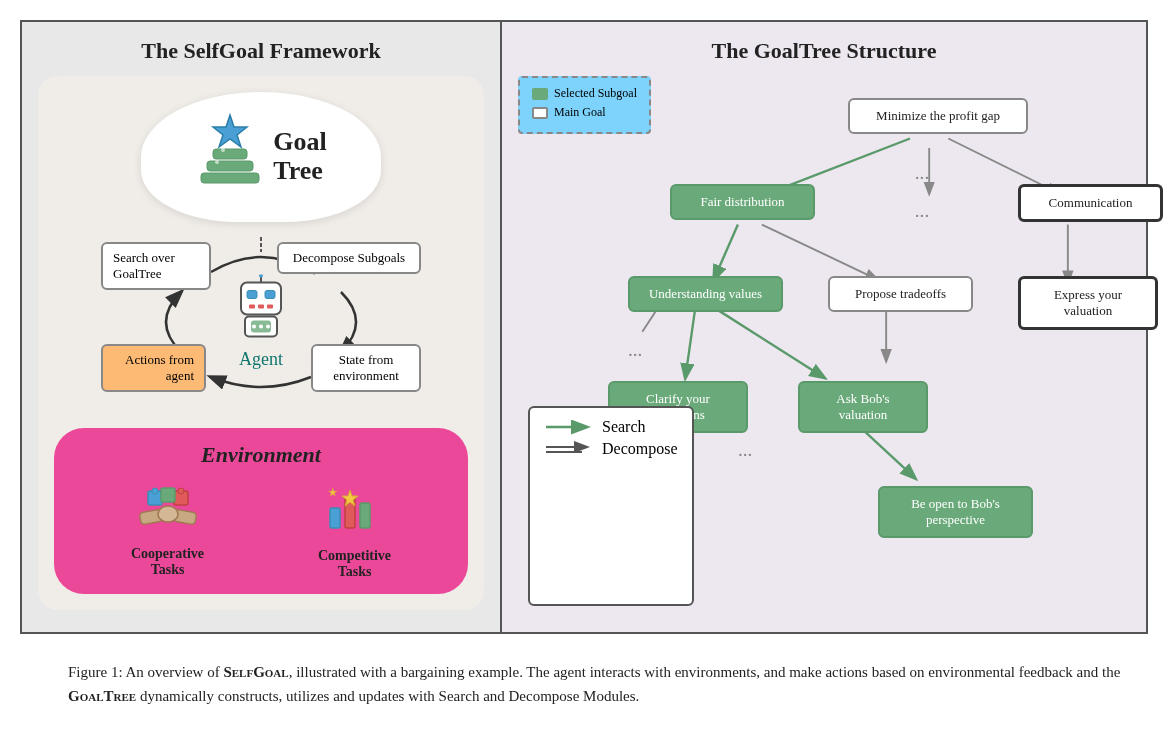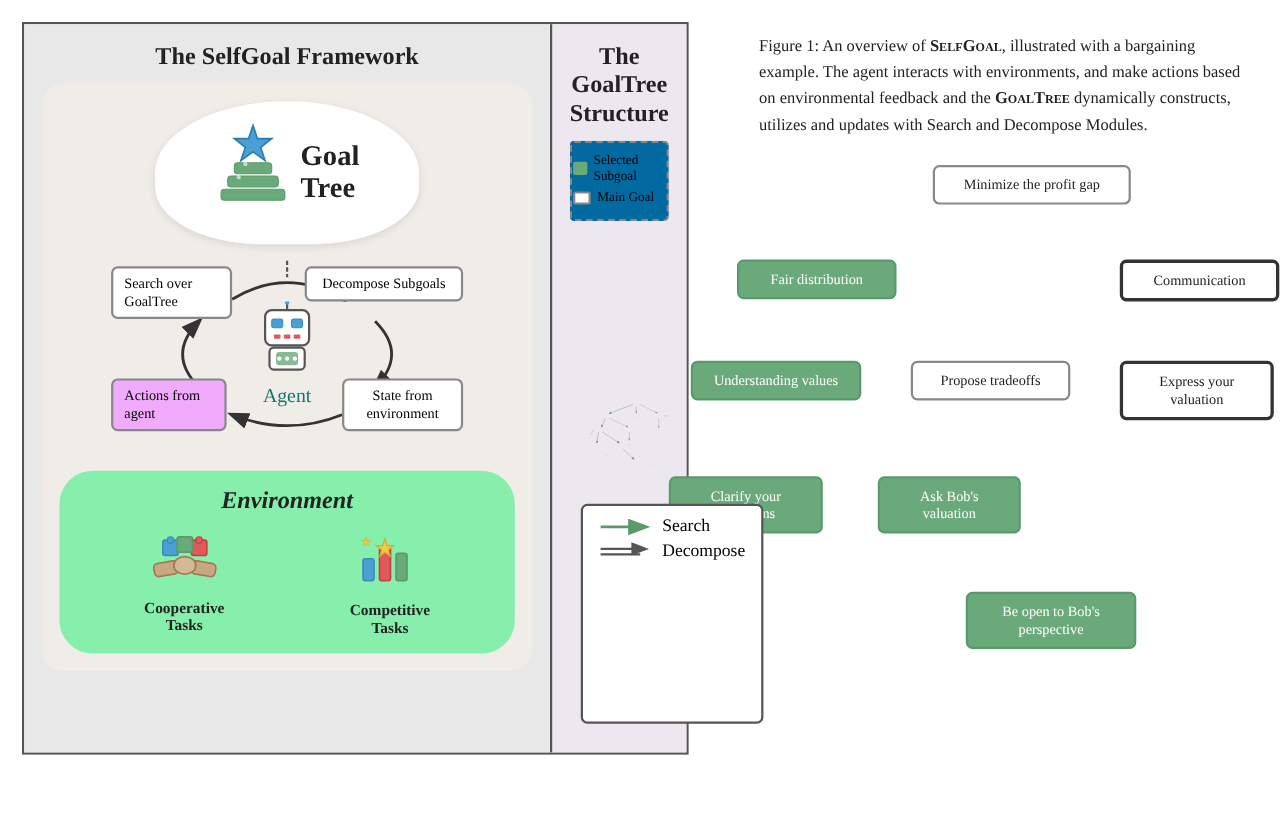--- a/index.html
+++ b/index.html
@@ -6,21 +6,21 @@
     body {
       font-family: Georgia, 'Times New Roman', serif;
       background: #fff;
       width: 1168px;
       min-height: 756px;
       padding: 20px;
     }
 
     .main-container {
       display: flex;
-      flex-direction: row;
+      flex-direction: column;
       gap: 16px;
     }
 
     .diagrams-row {
       display: flex;
       gap: 0;
       border: 2px solid #555;
       background: #f5f5f5;
     }
 
@@ -112,26 +112,26 @@
       padding: 6px 10px;
       font-size: 13px;
       text-align: center;
       width: 144px;
     }
 
     .box-actions {
       position: absolute;
       bottom: 20px;
       left: 0px;
-      background: #f0abfc;
+      background: #fdba74;
       border: 2px solid #888;
       border-radius: 6px;
       padding: 6px 10px;
       font-size: 13px;
-      text-align: left;
+      text-align: right;
       width: 105px;
     }
 
     .box-state {
       position: absolute;
       bottom: 20px;
       right: 0px;
       background: white;
       border: 2px solid #888;
       border-radius: 6px;
@@ -159,21 +159,21 @@
     
     .cycle-svg {
       position: absolute;
       top: 0; left: 0;
       width: 100%; height: 100%;
       pointer-events: none;
     }
 
     
     .environment-section {
-      background: #86efac;
+      background: #ec4899;
       border-radius: 30px;
       padding: 14px 20px;
       margin-top: 16px;
       text-align: center;
     }
 
     .env-label {
       font-size: 22px;
       font-weight: bold;
       margin-bottom: 10px;
@@ -221,22 +221,22 @@
       position: relative;
       min-height: 540px;
     }
 
     
     .legend {
       position: absolute;
       top: 0;
       left: 0;
       border: 2px dashed #888;
-      background: #0369a1;
-      padding: 8px 1px;
+      background: #7dd3fc;
+      padding: 8px 12px;
       font-size: 12px;
       border-radius: 4px;
     }
 
     .legend-item {
       display: flex;
       align-items: center;
       gap: 6px;
       margin-bottom: 4px;
     }

